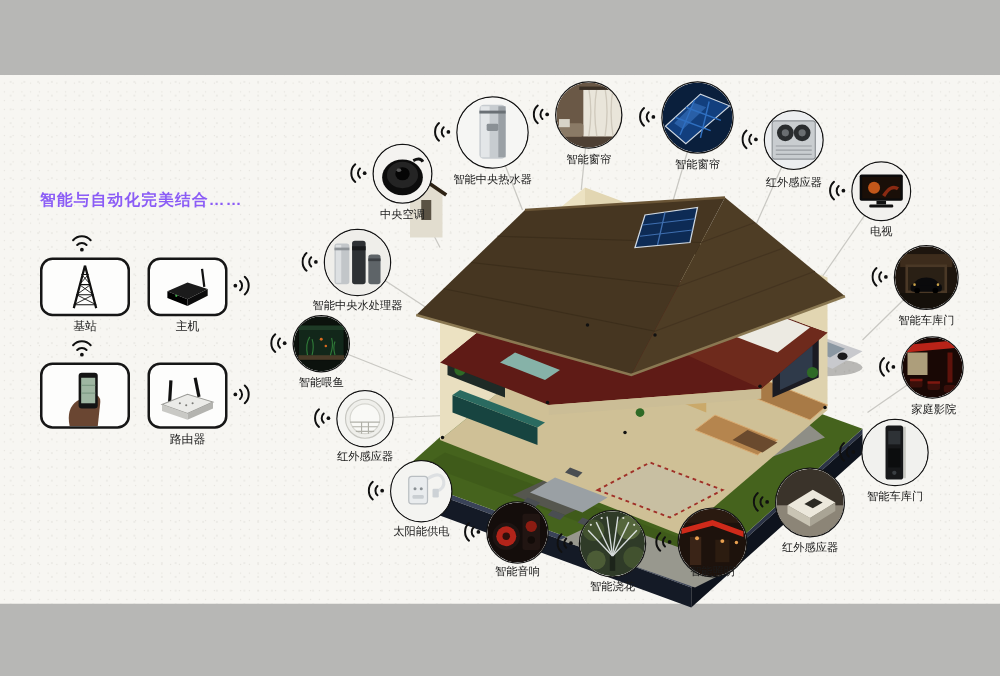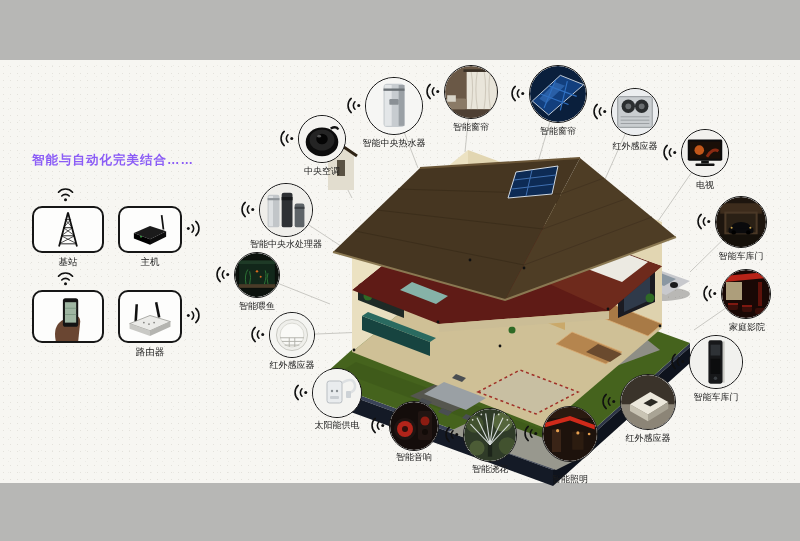--- a/index.html
+++ b/index.html
@@ -490,21 +490,21 @@
           <rect width="48" height="48" fill="#1d120c"></rect>
           <rect y="0" width="48" height="10" fill="#2a1a10"></rect>
           <polygon points="2,14 24,8 46,16 46,20 24,12 2,18" fill="#cf2a1a"></polygon>
           <rect x="8" y="20" width="8" height="20" fill="#3a2417"></rect>
           <rect x="26" y="22" width="10" height="16" fill="#2c1c10"></rect>
           <circle cx="13" cy="21" r="1.4" fill="#e8a050"></circle>
           <circle cx="31" cy="23" r="1.4" fill="#e8a050"></circle>
           <circle cx="41" cy="24" r="1.2" fill="#e8a050"></circle>
         </svg>
     </div>
-    <div class="dev-lbl" style="left:500px;top:474px">智能照明</div>
+    <div class="dev-lbl" style="left:500px;top:452px">智能照明</div>
   </div>
 
   <div>
     <span class="wifi" style="left:445px;top:425px">
         <svg viewBox="0 0 16 20">
           <path class="wa" d="M4.5 2.5 A 10 10 0 0 0 4.5 17.5"></path>
           <path class="wa" d="M8.5 6 A 5.5 5.5 0 0 0 8.5 14"></path>
           <circle cx="12.5" cy="10" r="1.6" fill="#101010"></circle>
         </svg>
       </span>

